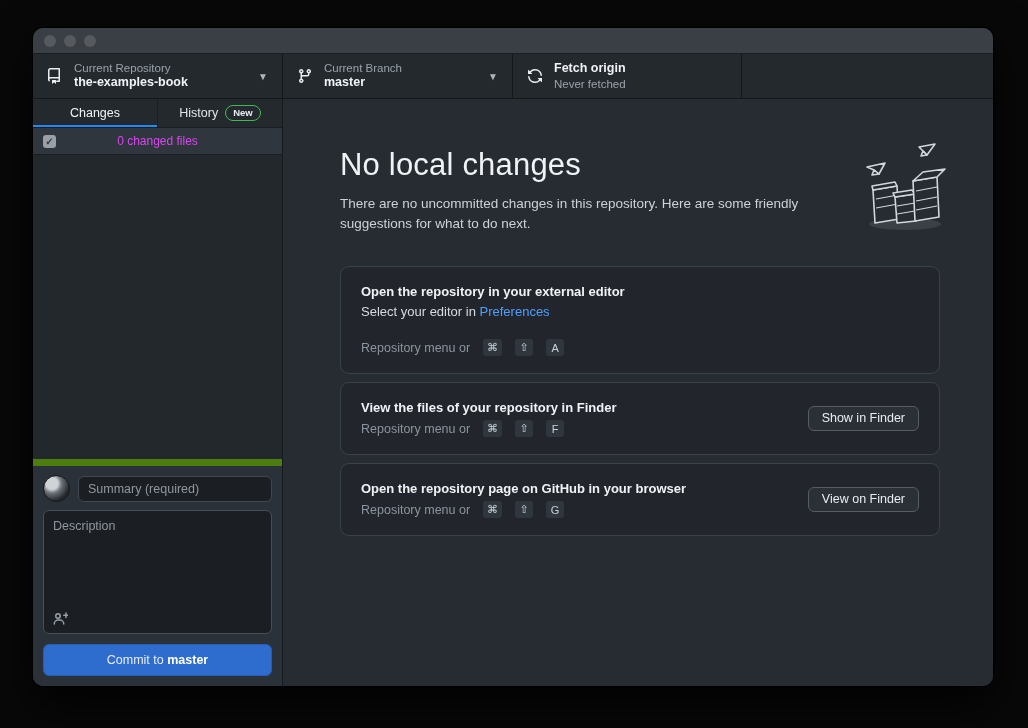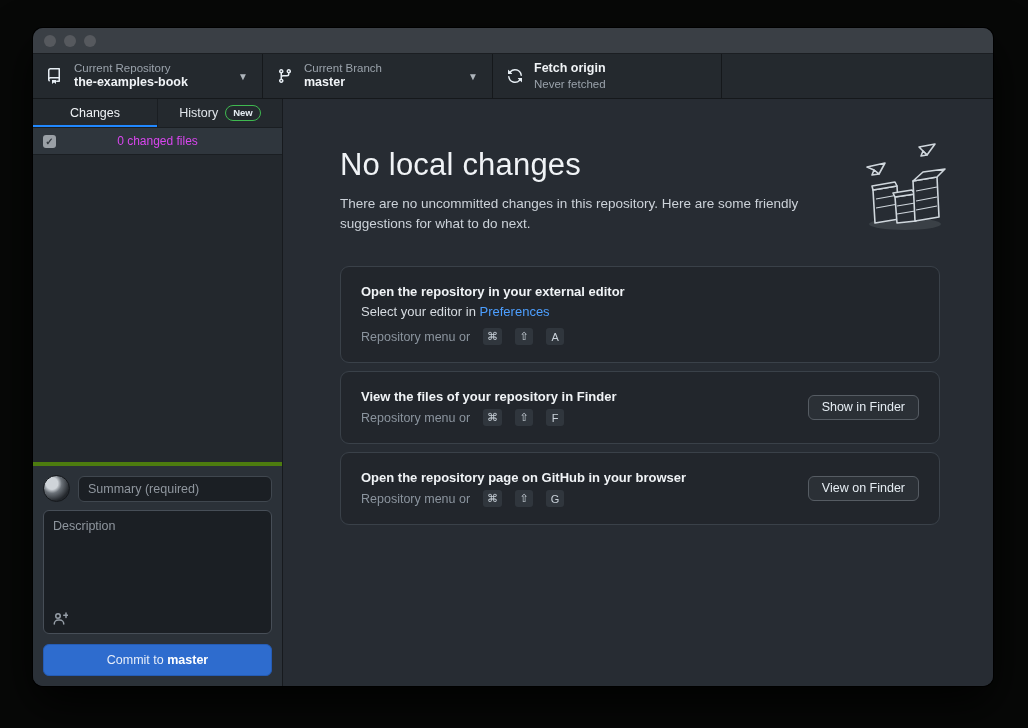--- a/index.html
+++ b/index.html
@@ -25,21 +25,21 @@
   .tl-dot { width:12px; height:12px; border-radius:50%; background:#56595e; }
   
   .toolbar {
     height:45px; flex:0 0 auto; background:#24292e;
     border-bottom:1px solid #15181b; display:flex;
   }
   .tb-section {
     display:flex; align-items:center; padding:0 14px; gap:11px;
     border-right:1px solid #15181b; cursor:default;
   }
-  .tb-repo { width:230px; } .tb-branch { width:230px; } .tb-fetch { width:229px; }
+  .tb-repo { width:250px; } .tb-branch { width:230px; } .tb-fetch { width:229px; }
   .tb-rest { flex:1; border-right:none; }
   .tb-icon { flex:0 0 auto; display:flex; align-items:center; color:#e6edf3; }
   .tb-text { flex:1; min-width:0; line-height:1.25; }
   .tb-label { font-size:11.5px; color:#9aa2ab; white-space:nowrap; }
   .tb-value { font-size:12.5px; font-weight:bold; color:#f0f3f6; white-space:nowrap; }
   .tb-chevron { color:#aeb5bc; font-size:10px; flex:0 0 auto; }
   
   .content { flex:1; display:flex; min-height:0; }
   
   .sidebar {
@@ -69,21 +69,21 @@
     display:flex; align-items:center; justify-content:center;
     font-size:10px; color:#343a40; font-weight:bold; cursor:pointer;
   }
   .files-header-label {
     position:absolute; left:0; right:0; text-align:center;
     font-size:12px; color:#d946ef; pointer-events:none;
   }
   .file-list { flex:1; background:#23282d; }
   
   .commit-panel {
-    flex:0 0 auto; background:#2b3138; border-top:4px solid #4d7c0f;
+    flex:0 0 auto; background:#2b3138; border-top:7px solid #4d7c0f;
     padding:9px 10px 10px;
   }
   .summary-row { display:flex; align-items:center; gap:8px; margin-bottom:8px; }
   .avatar {
     width:27px; height:27px; border-radius:50%; flex:0 0 auto;
     background:radial-gradient(circle at 32% 30%, #cfd4d9 0 24%, #6b7178 40%, #23272c 72%);
     border:1px solid #15181c;
   }
   .summary-input {
     flex:1; height:26px; background:#1b1f24; border:1px solid #40474f;
@@ -120,21 +120,21 @@
     font-size:13.5px; line-height:1.45; color:#ccd2d9; max-width:508px;
   }
   .illustration { position:absolute; top:42px; right:44px; }
   .cards { margin-top:33px; max-width:600px; display:flex; flex-direction:column; gap:8px; }
   .card {
     background:#22262c; border:1px solid #3a4149; border-radius:9px;
     padding:17px 20px; display:flex; align-items:center; justify-content:space-between; gap:16px;
   }
   .card-text { min-width:0; }
   .card-title { font-size:13px; font-weight:bold; color:#f0f3f6; margin-bottom:5px; }
-  .card-line2 { font-size:13px; color:#d6dbe1; margin-bottom:9px; }
+  .card-line2 { font-size:13px; color:#d6dbe1; margin-bottom:20px; }
   .card-link { color:#4d9fff; cursor:pointer; text-decoration:none; }
   .card-shortcut { font-size:12.5px; color:#8b949e; display:flex; align-items:center; gap:13px; }
   .keycap {
     display:inline-flex; align-items:center; justify-content:center;
     min-width:18px; height:17px; padding:0 4px; background:#30363d;
     border-radius:3px; color:#c9d1d9; font-size:11px;
   }
   .card-btn {
     flex:0 0 auto; background:#2b3036; border:1px solid #565c63; border-radius:6px;
     color:#e6edf3; font-size:12.5px; padding:4px 13px 5px; cursor:pointer;

